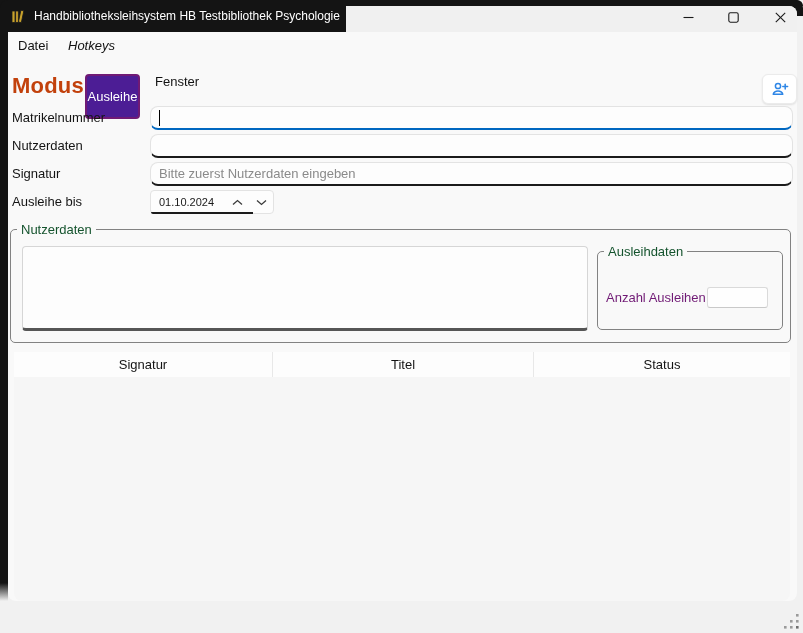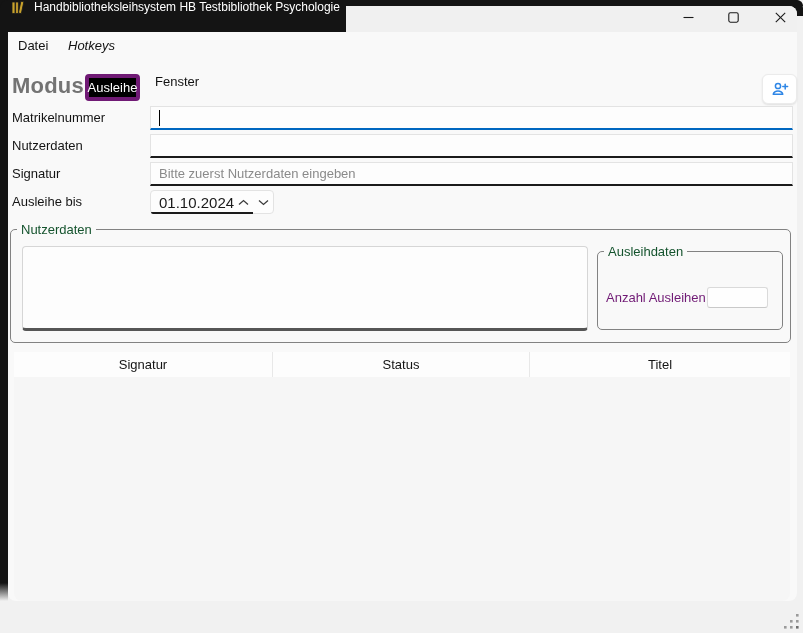--- a/index.html
+++ b/index.html
@@ -17,59 +17,59 @@
   .frame-top { left:0; top:0; width:803px; height:6px; background:#141414; border-radius:8px 8px 0 0; }
   .frame-corner-right { right:0; top:0; width:26px; height:16px; background:#141414; border-radius:0 8px 0 0; }
   .frame-left { left:0; top:0; width:8px; height:601px;
     background:linear-gradient(to bottom,#141414 0%,#141414 97%,rgba(20,20,20,0) 100%); }
 
   .main-panel { left:8px; top:6px; width:789px; height:595px; background:#f9f9f9; border-radius:0 8px 8px 8px; }
   .caption-strip { left:8px; top:6px; width:789px; height:26px; background:#f0f0f0; border-radius:0 8px 0 0; }
 
   
   .titlebar { left:0; top:0; width:346px; height:32px; background:#141414; border-radius:8px 0 0 0;
-    display:flex; padding-left:11px; }
+    display:flex; align-items:center; padding-left:11px; }
   .titlebar .app-icon { width:15px; height:15px; margin-right:8px; flex:0 0 auto; }
   .titlebar .title-text { color:#ffffff; font-size:12px; white-space:nowrap; }
 
   
   .cap-btn { top:5px; width:34px; height:24px; display:flex; align-items:center; justify-content:center; cursor:default; }
   .cap-min { left:671px; } .cap-max { left:716px; } .cap-close { left:763px; }
 
   
   .menu-item { top:38px; font-size:13px; color:#121212; cursor:default; }
   .menu-datei { left:18px; } .menu-hotkeys { left:68px;font-style:italic; } .menu-fenster { left:155px;margin-top:36px; }
 
   
-  .mode-heading { left:12px; top:73px; font-size:22px; font-weight:700; letter-spacing:.2px; color:#737373; }
-  .mode-btn { left:85px; top:74px; width:55px; height:27px; background:#000000; border:4px solid #701a75;
+  .mode-heading { left:12px; top:73px; font-size:22px; font-weight:700; letter-spacing:.2px; color:#c2410c; }
+  .mode-btn { left:85px; top:74px; width:55px; height:45px; background:#4c1d95; border:2px solid #701a75;
     border-radius:4px; color:#ffffff; font-size:13px; display:flex; align-items:center; justify-content:center; }
   .useradd-btn { left:762px; top:74px; width:35px; height:30px; background:#ffffff; border:1px solid #ebebeb;
     border-radius:6px; box-shadow:0 1px 2px rgba(0,0,0,.10); display:flex; align-items:center; justify-content:center; }
 
   
   .fld-label { left:12px; font-size:13px; color:#141414; line-height:24px;text-align:right; }
   .lbl-1 { top:106px; } .lbl-2 { top:134px; } .lbl-3 { top:162px; } .lbl-4 { top:190px; }
 
   .textbox { left:150px; width:643px; height:24px; background:#fdfdfd;
-    border:1px solid #e3e3e3; border-bottom:2px solid #1b1b1b; border-radius:0;
+    border:1px solid #e3e3e3; border-bottom:2px solid #1b1b1b; border-radius:8px;
     font-family:inherit; font-size:13px; color:#141414; padding:0 8px; outline:none; }
   .tb-1 { top:106px; border-bottom-color:#0067c0; }
   .tb-2 { top:134px; }
   .tb-3 { top:162px; }
   .tb-3::placeholder { color:#8a8a8a; opacity:1; }
 
   .caret { position:absolute; left:8px; top:3px; width:1px; height:16px; background:#000;
     animation:blink 1s steps(1) infinite; }
   @keyframes blink { 50% { opacity:0; } }
 
   .datebox { left:150px; top:190px; width:124px; height:24px; background:#fdfdfd;
     border:1px solid #e3e3e3; border-radius:4px; display:flex; align-items:center; }
   .datebox .date-underline { position:absolute; left:0; bottom:-1px; width:84%; height:2px; background:#1b1b1b; border-bottom-left-radius:3px; }
-  .date-text { font-size:15px; padding-left:8px; flex:1; }
+  .date-text { font-size:11px; padding-left:8px; flex:1; }
   .spin-btn { width:24px; height:22px; display:flex; align-items:center; justify-content:center; }
 
   
   fieldset { position:absolute; border:1px solid #828282; border-radius:5px; background:transparent; }
   legend { font-size:13px; color:#14532d; padding:0 4px; margin-left:6px; }
   .gb-nutzer { left:10px; top:222px; width:781px; height:121px; }
   .gb-ausleih { left:597px; top:244px; width:186px; height:86px; }
 
   .notes-area { left:22px; top:246px; width:566px; height:85px; background:#fdfdfd;
     border:1px solid #d6d6d6; border-bottom:3px solid #565656; border-radius:4px; }
@@ -170,22 +170,22 @@
 <div class="abs notes-area"></div>
 
 <fieldset class="gb-ausleih">
   <legend>Ausleihdaten</legend>
 </fieldset>
 <span class="abs anzahl-label">Anzahl Ausleihen</span>
 <input class="abs anzahl-input" value="" style="">
 
 <div class="abs tbl-header">
   <div class="tbl-th th-1">Signatur</div>
+  <div class="tbl-th th-2">Titel</div>
   <div class="tbl-th th-3">Status</div>
-  <div class="tbl-th th-2">Titel</div>
 </div>
 <div class="abs tbl-body"></div>
 
 <svg class="abs resize-grip" viewBox="0 0 18 18">
   <rect x="13" y="1" width="2.6" height="2.6" fill="#9a9a9a"></rect>
   <rect x="7" y="7" width="2.6" height="2.6" fill="#9a9a9a"></rect>
   <rect x="13" y="7" width="2.6" height="2.6" fill="#9a9a9a"></rect>
   <rect x="1" y="13" width="2.6" height="2.6" fill="#9a9a9a"></rect>
   <rect x="7" y="13" width="2.6" height="2.6" fill="#9a9a9a"></rect>
   <rect x="13" y="13" width="2.6" height="2.6" fill="#6f6f6f"></rect>

